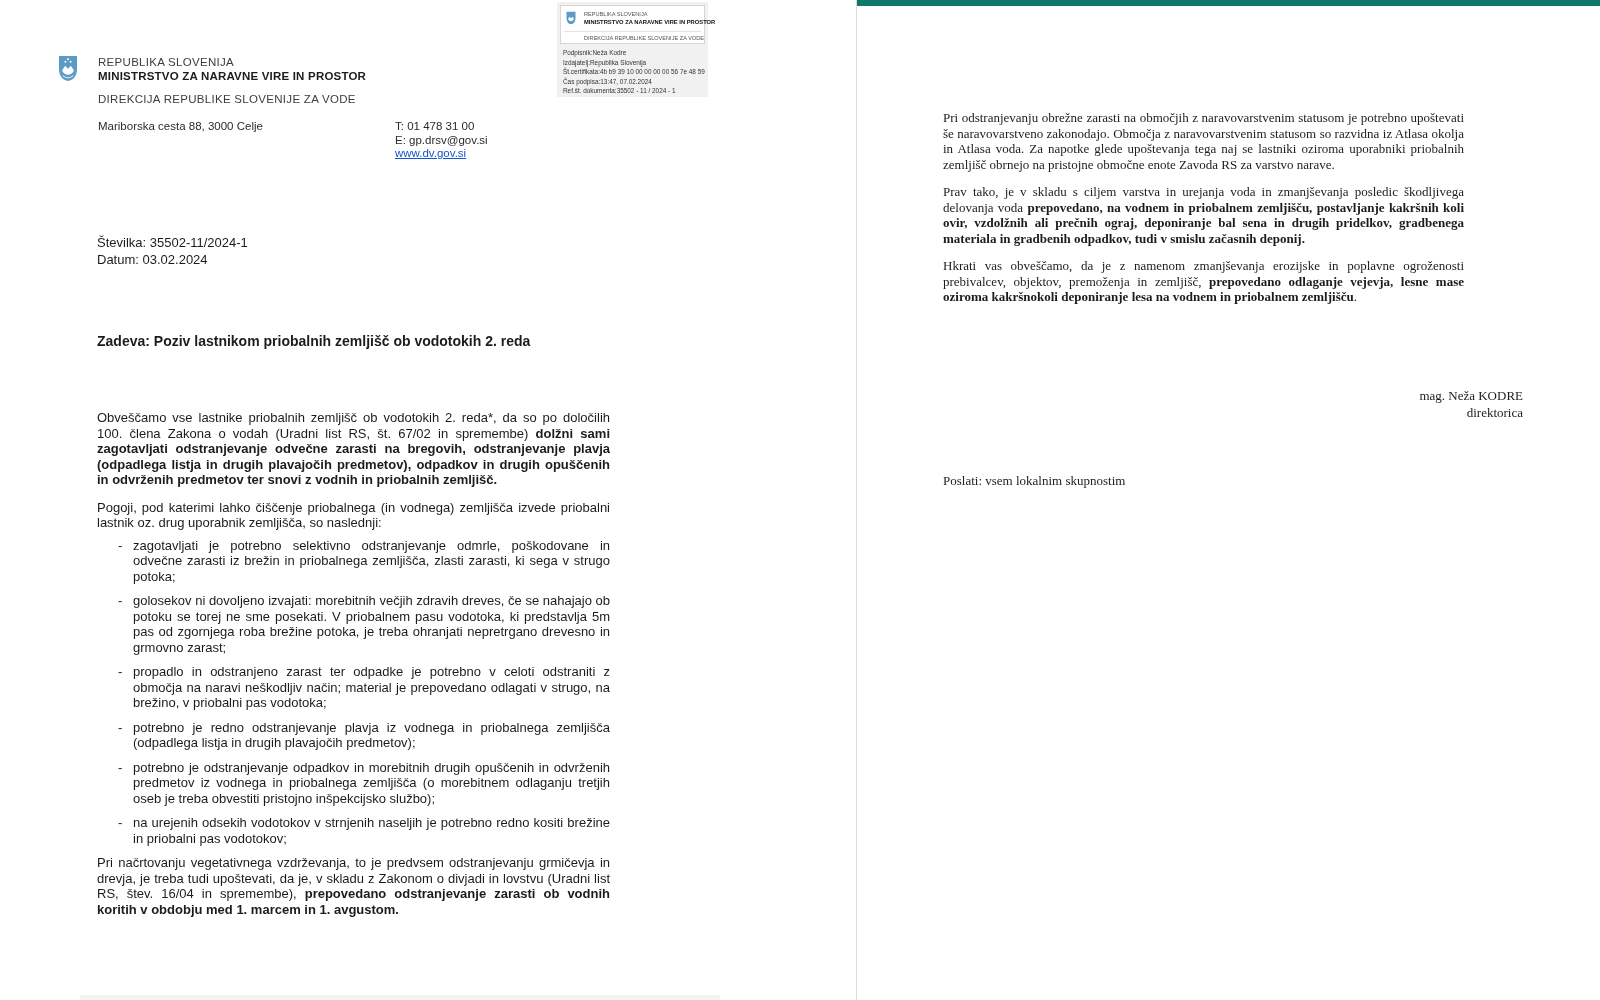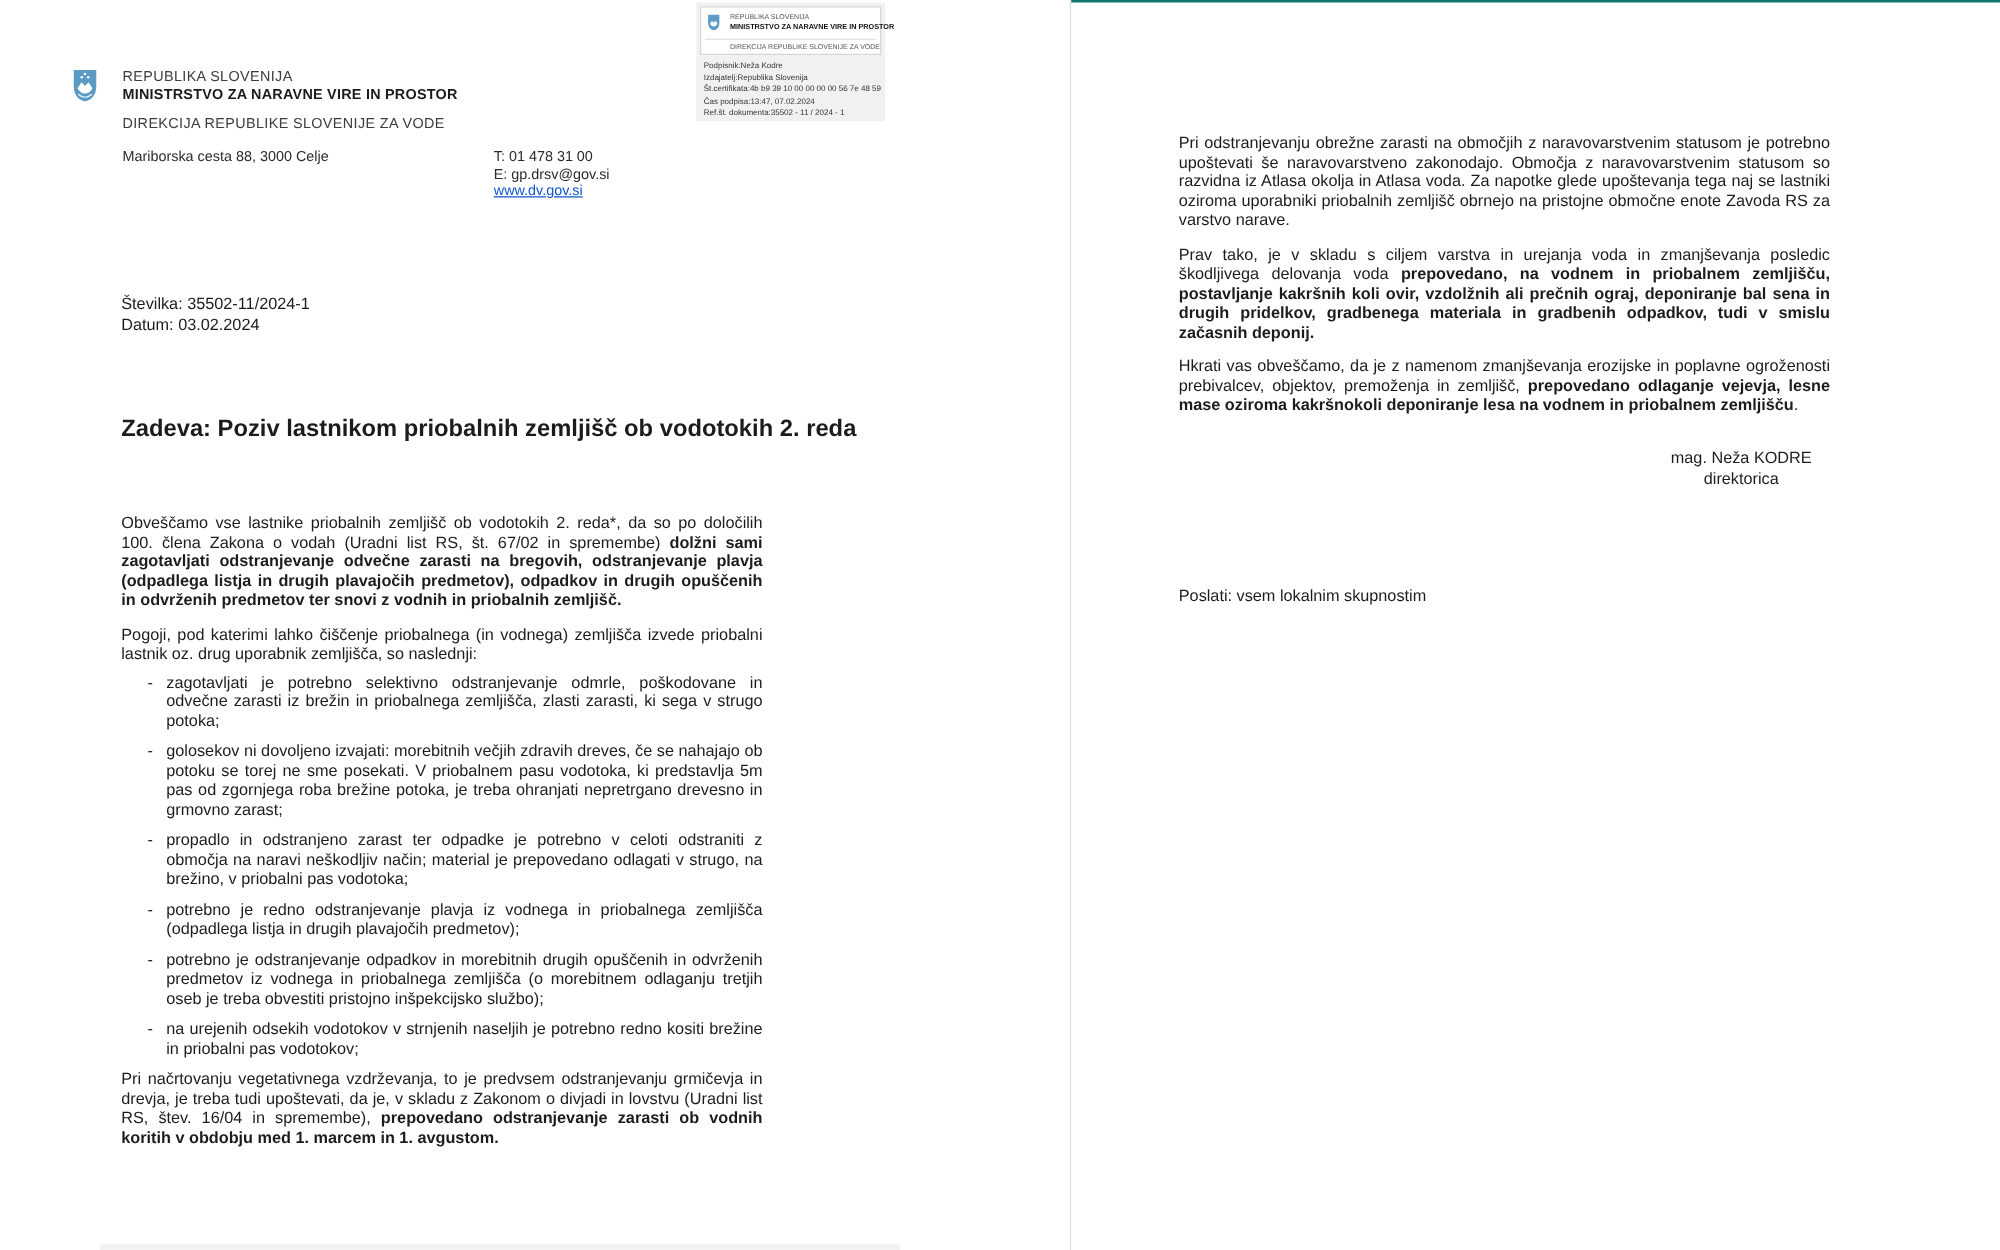--- a/index.html
+++ b/index.html
@@ -5,21 +5,21 @@
   * { box-sizing: border-box; }
   html,body { margin:0; padding:0; }
   body {
     width:1600px; height:1000px; position:relative; overflow:hidden;
     background:#ffffff; color:#1c1c1c;
     font-family:"Liberation Sans", sans-serif;
   }
   .page { position:absolute; top:0; height:1000px; background:#fff; }
   .page-left { left:0; width:856px; }
   .page-divider { position:absolute; left:856px; top:0; width:1px; height:1000px; background:#dcdcdc; }
-  .page-right { left:857px; width:743px; border-top:2px solid #0f766e; }
+  .page-right { left:857px; width:743px; border-top:6px solid #0f766e;font-family:Liberation Serif, serif; }
 
   
   .logo { position:absolute; left:58px; top:55px; }
   .lh-republic   { position:absolute; left:98px;  top:56px;  font-size:11.5px; color:#3d3d3d; letter-spacing:.3px; }
   .lh-ministry   { position:absolute; left:98px;  top:70px;  font-size:11.5px; font-weight:bold; color:#1c1c1c; letter-spacing:.2px; }
   .lh-directorate{ position:absolute; left:98px;  top:93px;  font-size:11.5px; color:#3d3d3d; letter-spacing:.3px; }
   .lh-address    { position:absolute; left:98px;  top:120px; font-size:11.5px; color:#2b2b2b; }
   .lh-contact    { position:absolute; left:395px; top:120px; font-size:11.5px; line-height:13.5px; color:#2b2b2b; }
   .lh-contact .link { color:#1155cc; text-decoration:underline; cursor:pointer; }
 
@@ -29,35 +29,35 @@
   .stamp-logo { position:absolute; left:5px; top:5px; }
   .stamp-rep { position:absolute; left:23px; top:5px;  font-size:5.6px; color:#555; white-space:nowrap; }
   .stamp-min { position:absolute; left:23px; top:13px; font-size:5.8px; font-weight:bold; color:#111; white-space:nowrap; }
   .stamp-sep { position:absolute; left:3px; right:3px; top:25px; border-top:1px solid #e2e2e2; }
   .stamp-dir { position:absolute; left:23px; top:29px; font-size:5.6px; color:#555; white-space:nowrap; }
   .stamp-details { position:absolute; left:6px; top:46px; font-size:6.4px; line-height:9.6px; color:#333; }
   .stamp-details div { white-space:nowrap; }
 
   
   .refblock { position:absolute; left:97px; top:235px; font-size:13px; line-height:16.5px; }
-  .subject  { position:absolute; left:97px; top:333px; font-size:19px; font-weight:bold; }
+  .subject  { position:absolute; left:97px; top:333px; font-size:14px; font-weight:bold; }
 
   
   .body1 { position:absolute; left:97px; top:410px; width:513px; font-size:13px; line-height:15.5px; text-align:justify; }
   .body1 p { margin:0 0 12px 0; }
   .body1 p.tight { margin-bottom:7px; }
   .body1 ul { list-style:none; margin:0 0 0 0; padding:0; }
   .body1 li { position:relative; padding-left:36px; margin-bottom:9px; }
   .body1 li::before { content:"-"; position:absolute; left:21px; top:0; }
   .footnote { position:absolute; left:115px; top:941px; width:492px; font-size:11px; line-height:18px; text-align:justify; color:#222; }
 
   
   .body2 { position:absolute; left:86px; top:104px; width:521px; font-size:13px; line-height:15.5px; text-align:justify; }
   .body2 p { margin:0 0 12px 0; }
-  .signature { position:absolute; left:406px; top:356px; width:260px; text-align:center; font-size:13px; line-height:16.5px; }
+  .signature { position:absolute; left:406px; top:382px; width:260px; text-align:right; font-size:13px; line-height:16.5px; }
   .distribution { position:absolute; left:86px; top:467px; font-size:13px; }
 
   .page-bottom-strip { position:absolute; left:80px; top:995px; width:640px; height:5px; background:#f3f3f3; }
 
   strong { font-weight:bold; }
 </style>
 </head>
 <body>
 
 <div class="page page-left">

